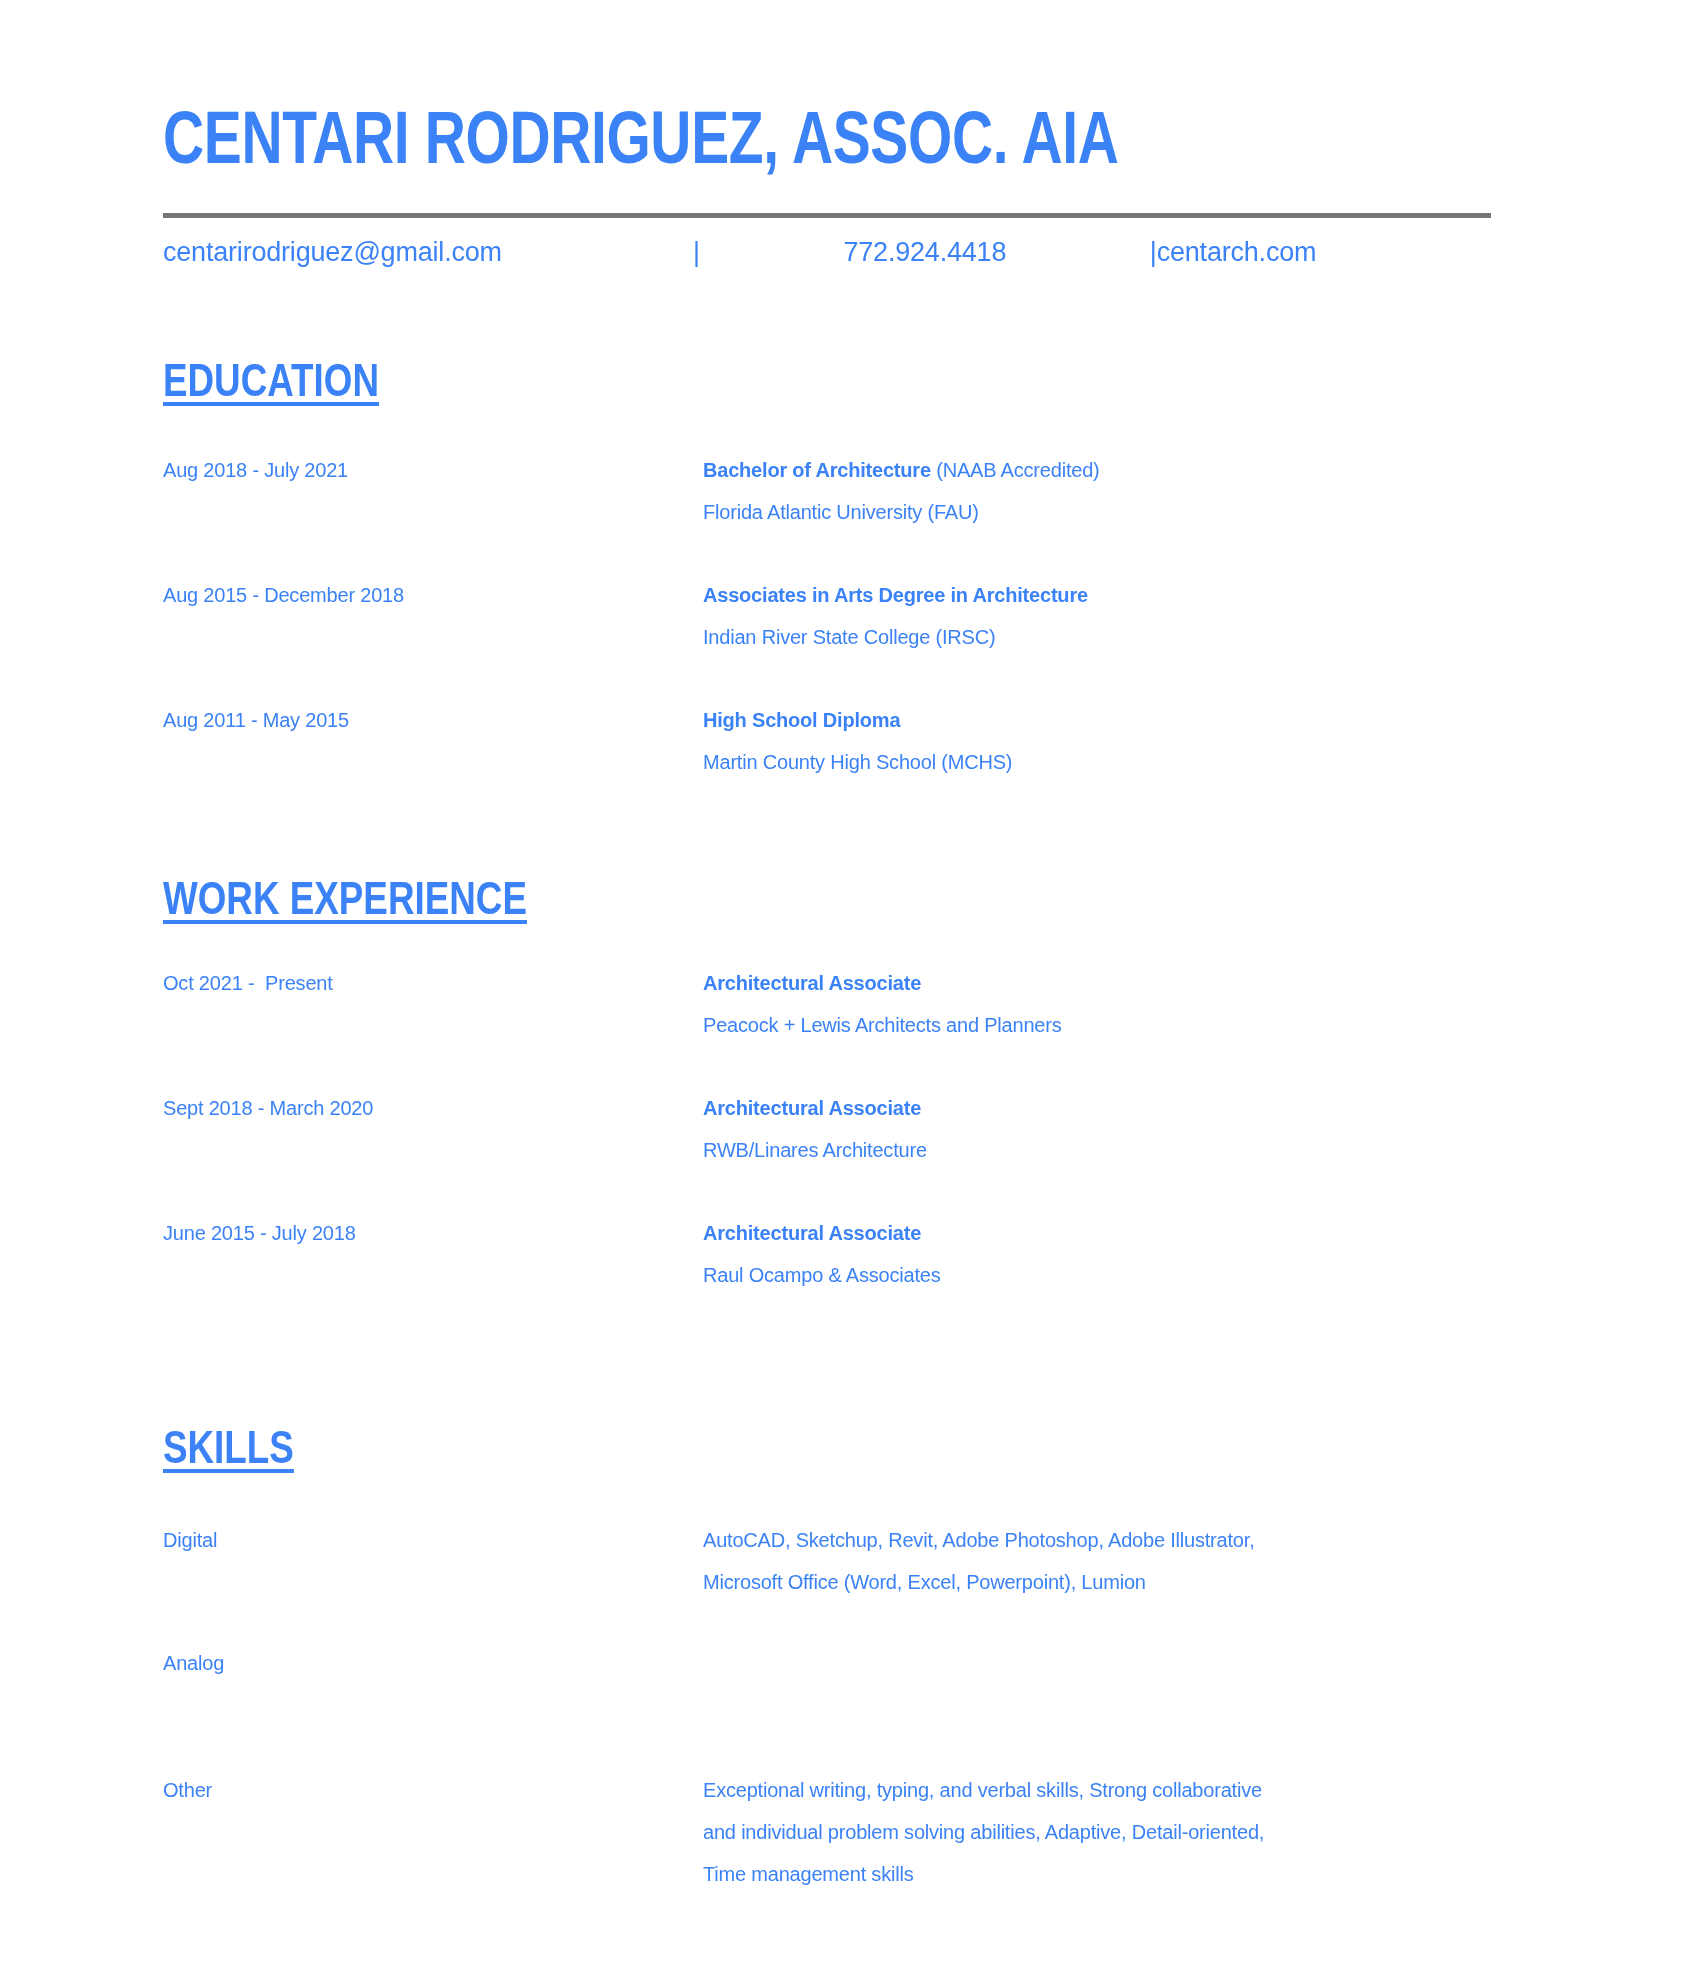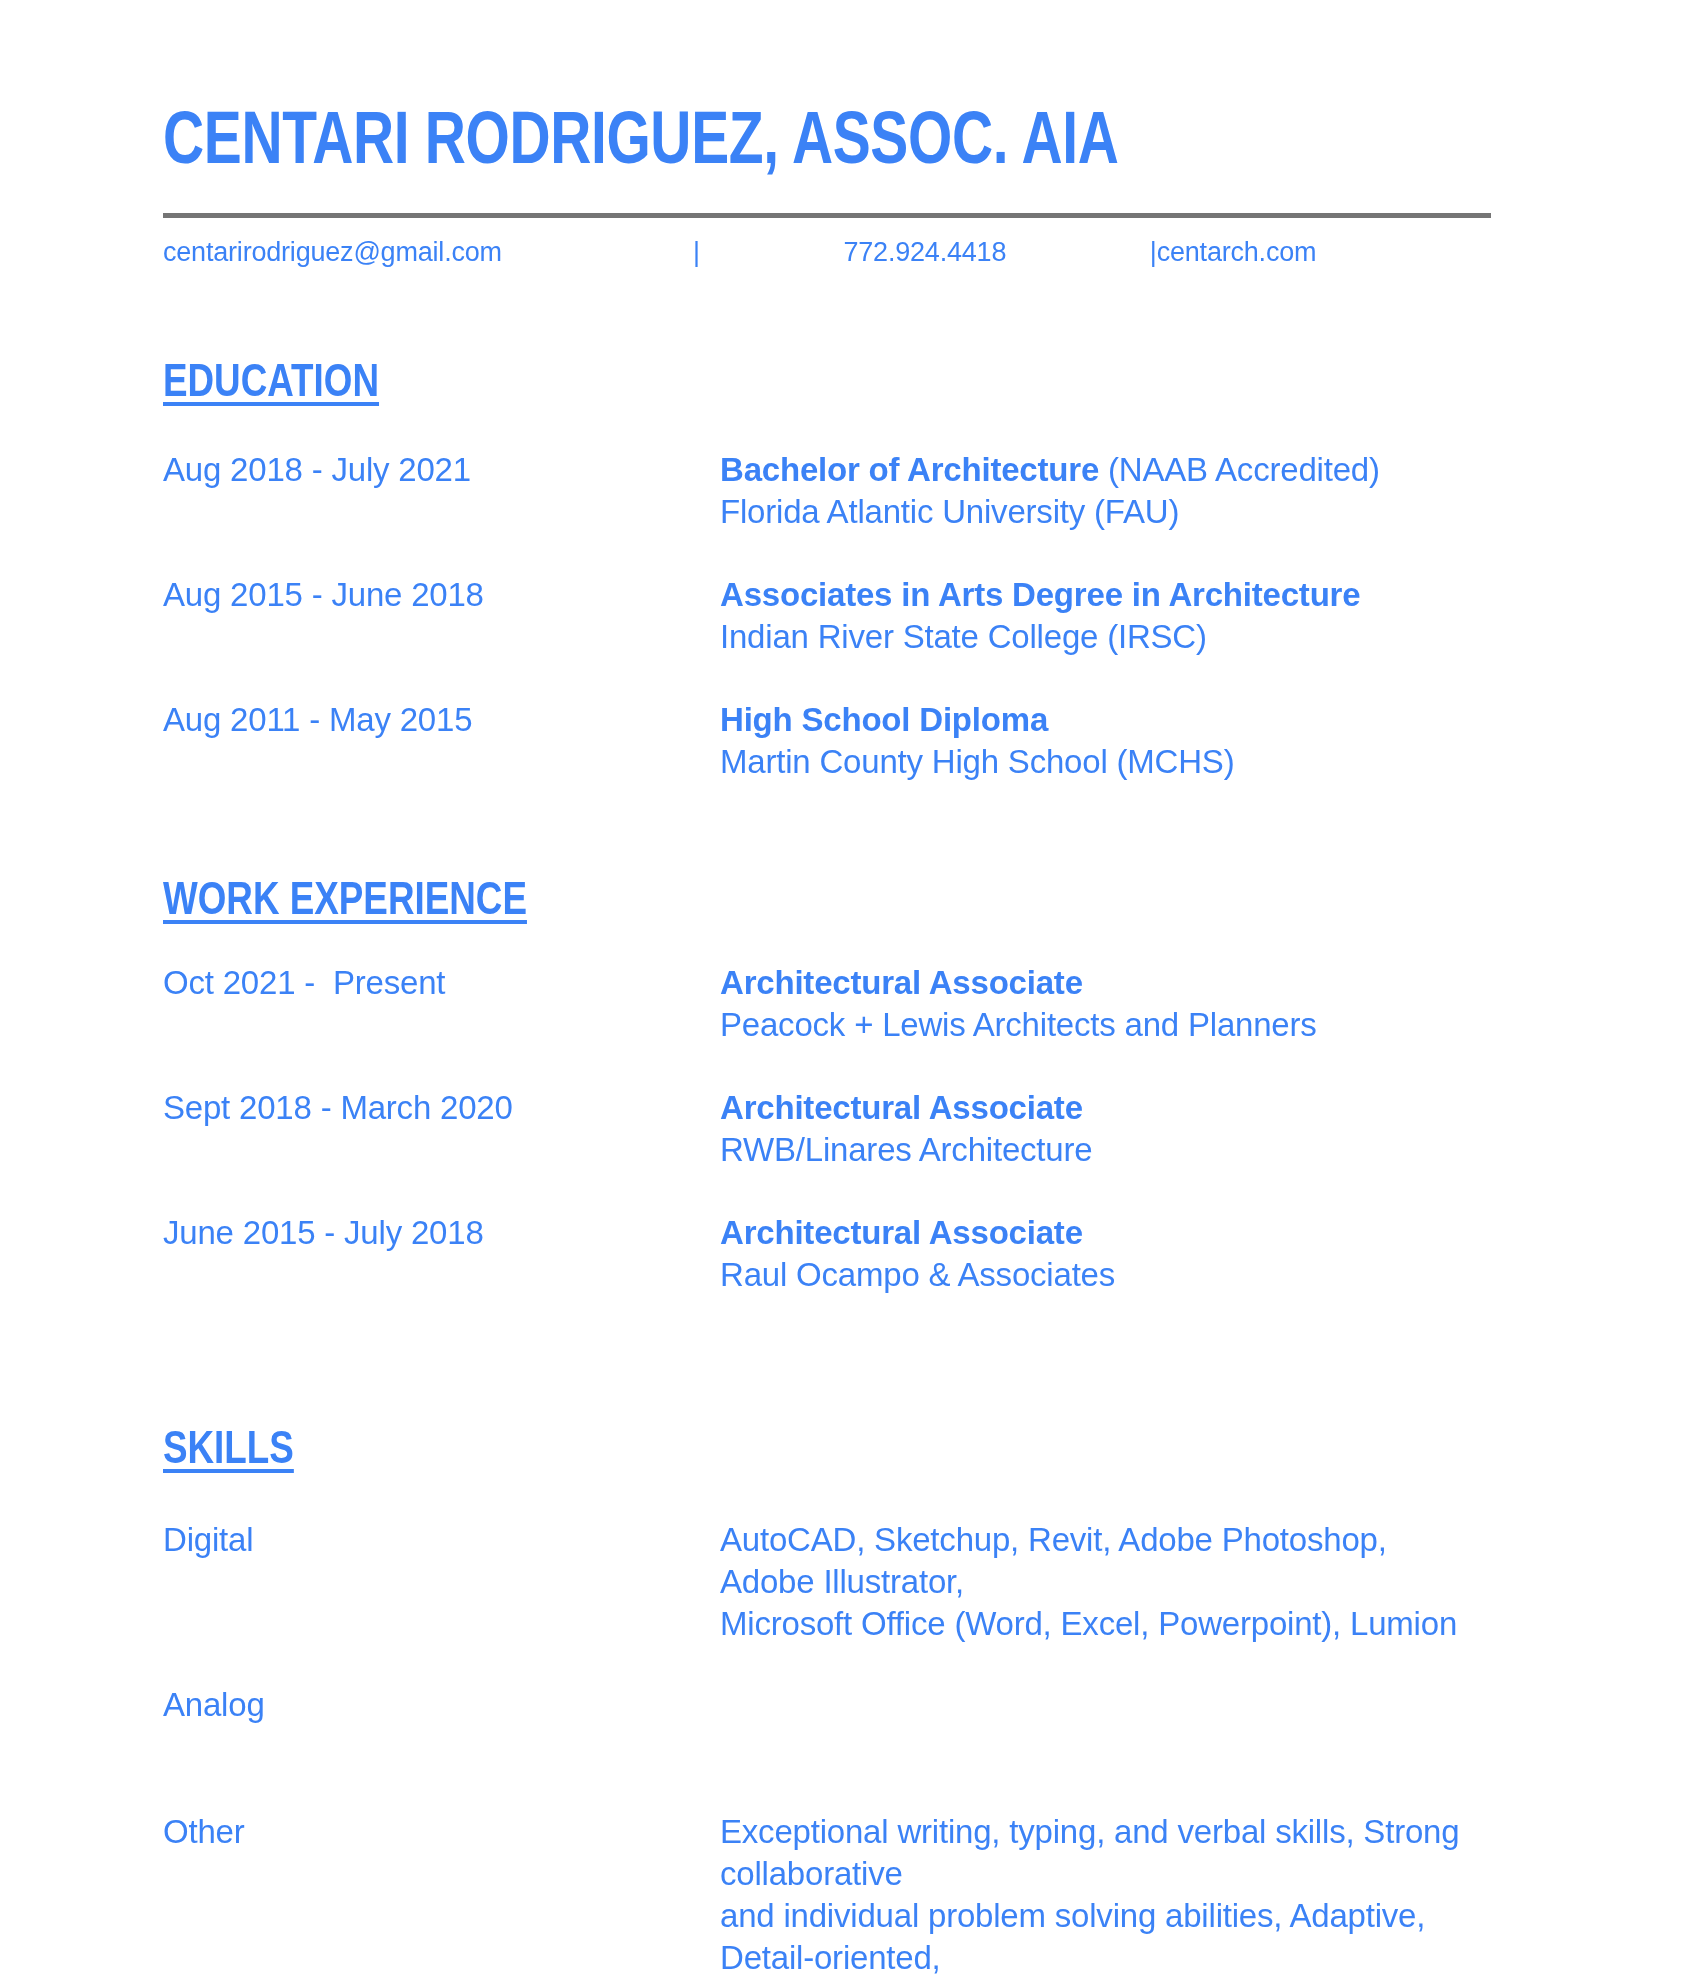--- a/index.html
+++ b/index.html
@@ -78,25 +78,24 @@
     transform: scaleX(0.8);
     transform-origin: left top;
   }
   .sec-education .rows { margin-top: 44px; }
   .sec-work      .rows { margin-top: 39px; }
   .sec-skills    .rows { margin-top: 47px; }
 
   .entry {
     display: grid;
     grid-template-columns: 540px 1fr;
-    font-size: 33px;
+    font-size: 20px;
     line-height: 42px;
     letter-spacing: -0.2px;
     margin-bottom: 41px;
-    gap: 17px;
   }
   .entry:last-child { margin-bottom: 0; }
   .entry .dates { white-space: pre-wrap; }
   .entry .b { font-weight: bold; }
 
   .sec-skills .entry-digital { margin-bottom: 39px; }
   .sec-skills .entry-analog  { margin-bottom: 85px; }
 </style>
 </head>
 <body>
@@ -120,21 +119,21 @@
 
       <div class="entry">
         <div class="dates">Aug 2018 - July 2021</div>
         <div class="detail">
           <div><span class="b">Bachelor of Architecture</span><span> (NAAB Accredited)</span></div>
           <div>Florida Atlantic University (FAU)</div>
         </div>
       </div>
 
       <div class="entry">
-        <div class="dates">Aug 2015 - June 2018</div>
+        <div class="dates">Aug 2015 - December 2018</div>
         <div class="detail">
           <div><span class="b">Associates in Arts Degree in Architecture</span><span></span></div>
           <div>Indian River State College (IRSC)</div>
         </div>
       </div>
 
       <div class="entry">
         <div class="dates">Aug 2011 - May 2015</div>
         <div class="detail">
           <div><span class="b">High School Diploma</span><span></span></div>

